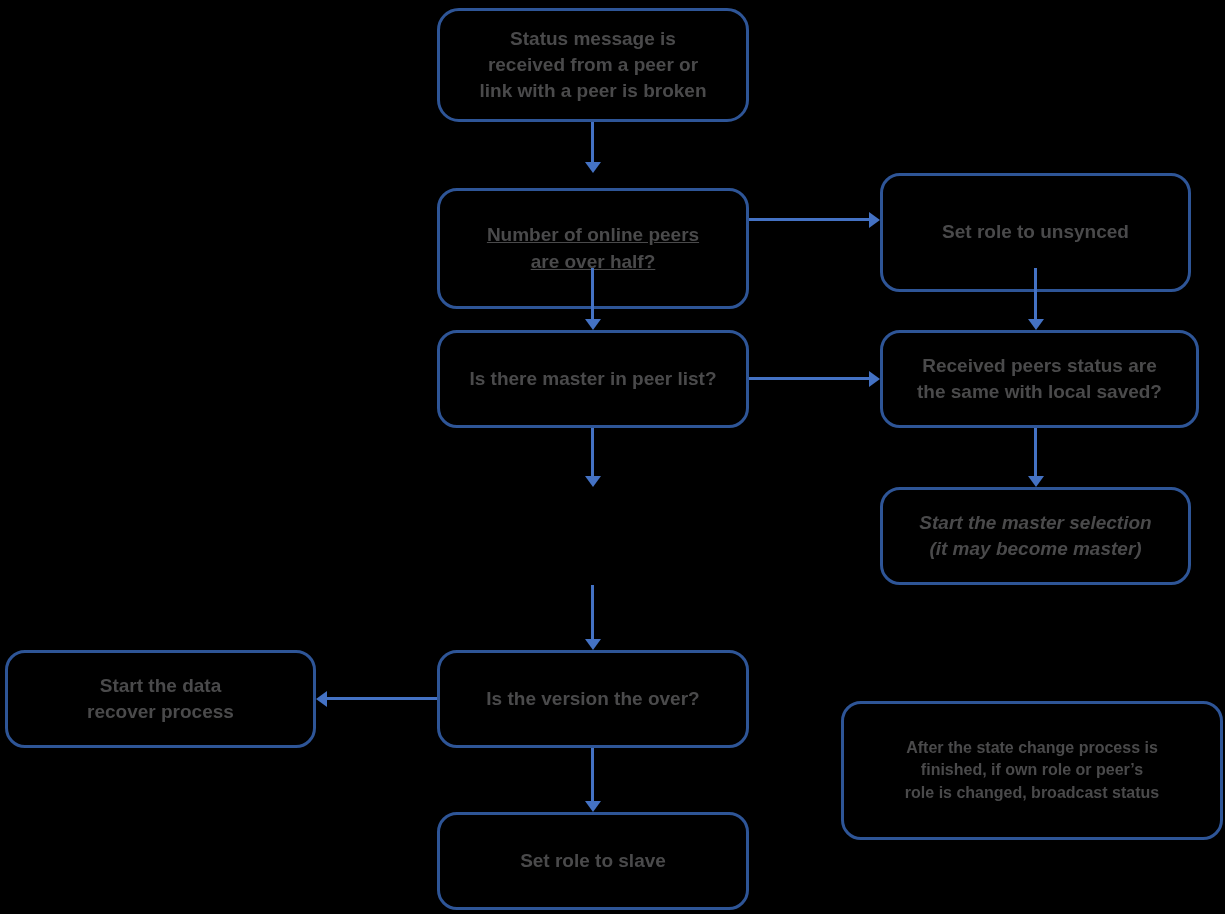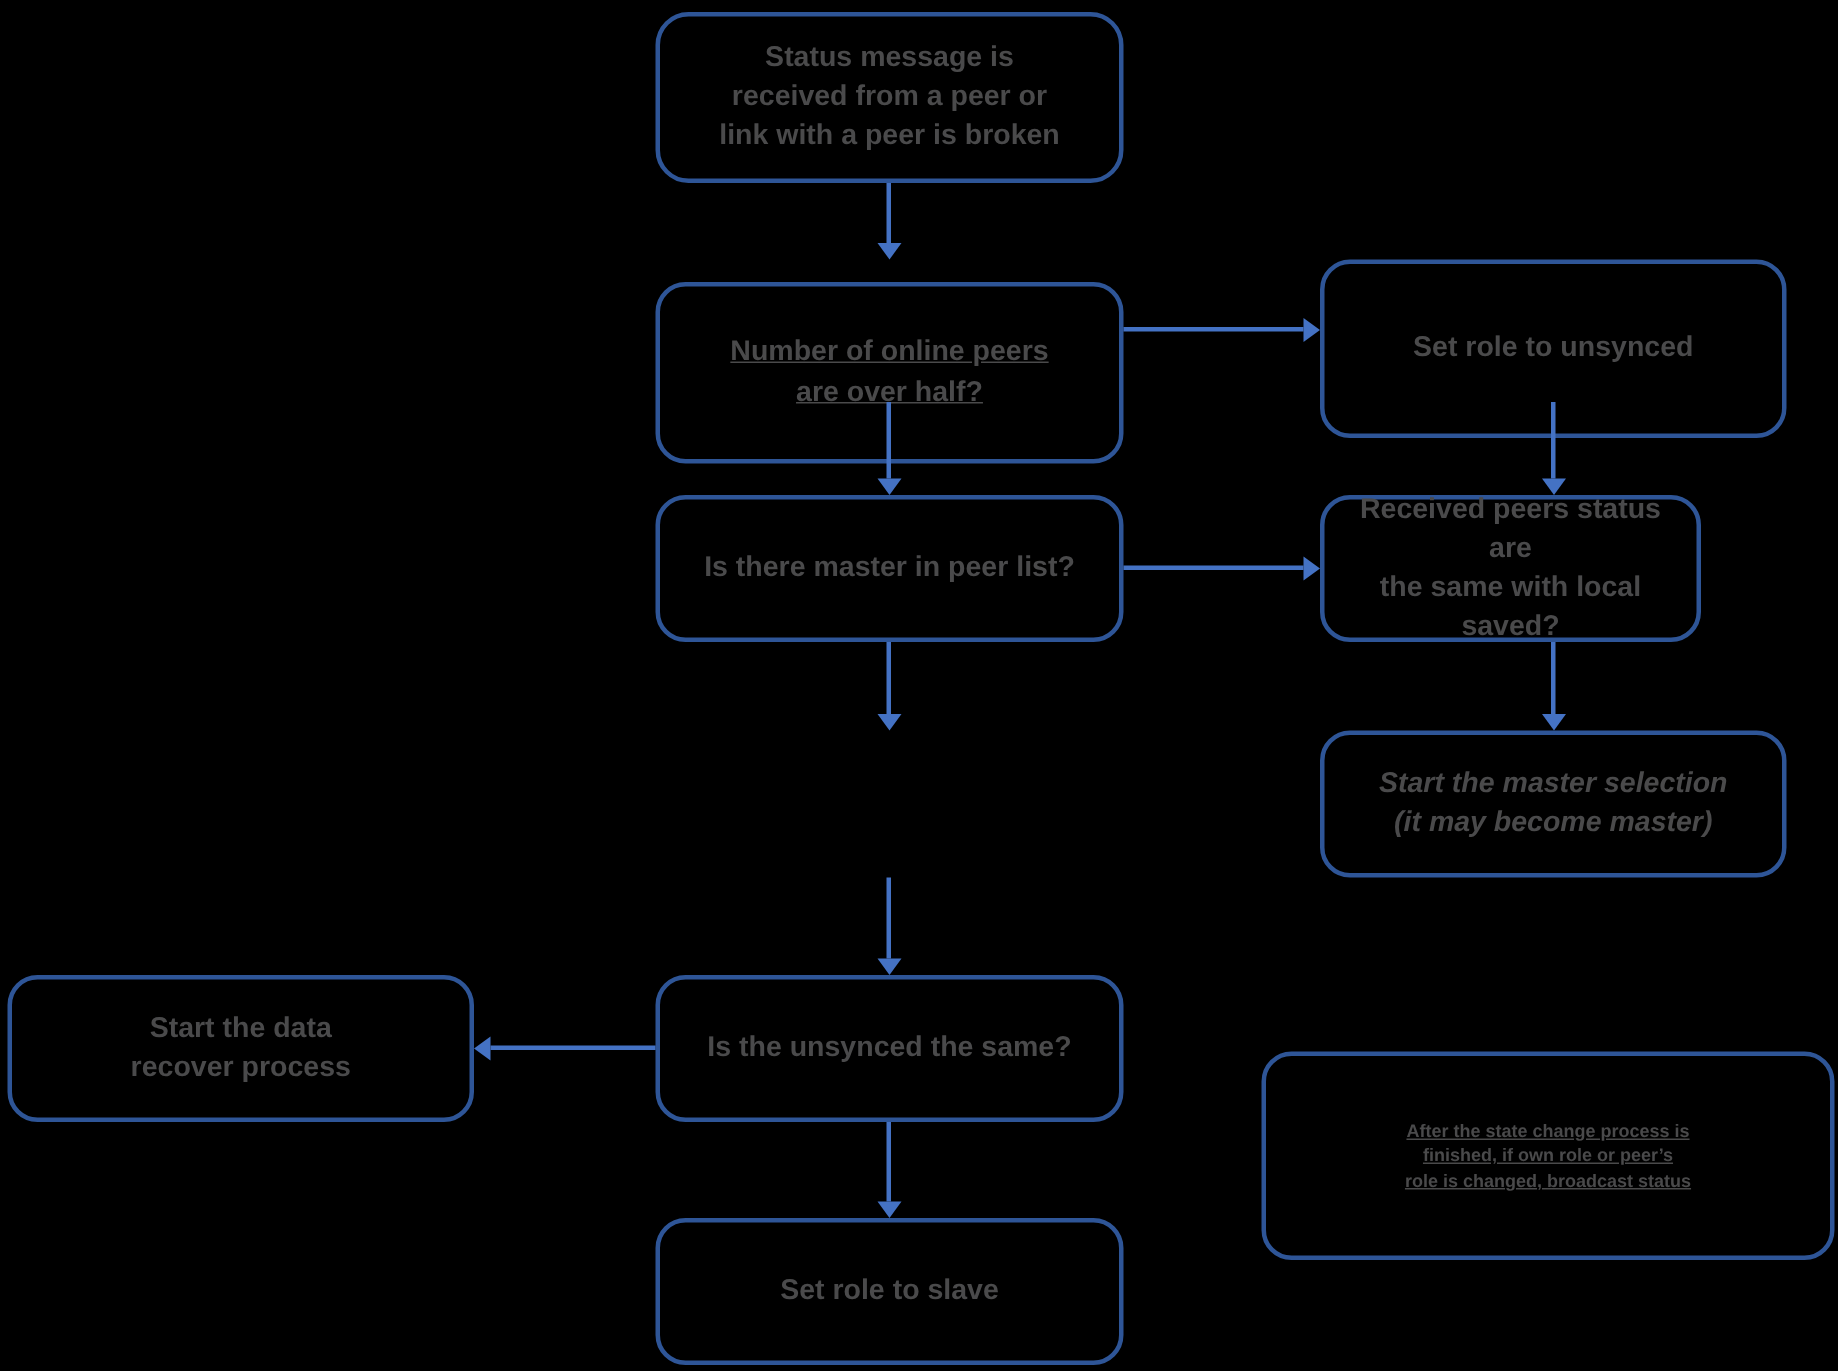--- a/index.html
+++ b/index.html
@@ -30,27 +30,27 @@
     justify-content: center;
     text-align: center;
     white-space: pre-line;
     padding: 6px 10px;
   }
   
   .n-status     { left: 437px; top: 8px;   width: 312px; height: 114px; border-radius: 22px; }
   .n-online     { left: 437px; top: 188px; width: 312px; height: 121px; text-decoration: underline;  }
   .n-unsynced   { left: 880px; top: 173px; width: 311px; height: 119px; text-align: center;  }
   .n-master     { left: 437px; top: 330px; width: 312px; height: 98px; text-align: right;  }
-  .n-received   { left: 880px; top: 330px; width: 254px; height: 98px;  }
+  .n-received   { left: 880px; top: 330px; width: 319px; height: 98px;  }
   .n-inunsync   { left: 437px; top: 487px; width: 312px; height: 98px;  }
   .n-selection  { left: 880px; top: 487px; width: 311px; height: 98px; font-style: italic;  }
   .n-version    { left: 437px; top: 650px; width: 312px; height: 98px;  }
   .n-recover    { left: 5px;   top: 650px; width: 311px; height: 98px;  }
   .n-slave      { left: 437px; top: 812px; width: 312px; height: 98px;  }
-  .n-note       { left: 841px; top: 701px; width: 382px; height: 139px; font-size: 12px; text-decoration: underline; }
+  .n-note       { left: 841px; top: 701px; width: 382px; height: 139px; font-size: 16px; }
 
   
   .arrow-v {
     position: absolute;
     width: 3px;
     background: #4472c4;
   }
   .arrow-v::after {
     content: "";
     position: absolute;
@@ -113,21 +113,21 @@
 
   <div class="node n-master">Is there master in peer list?</div>
 
   <div class="node n-received">Received peers status are
 the same with local saved?</div>
 
 
   <div class="node n-selection">Start the master selection
 (it may become master)</div>
 
-  <div class="node n-version">Is the unsynced the same?</div>
+  <div class="node n-version">Is the version the over?</div>
 
   <div class="node n-recover">Start the data
 recover process</div>
 
   <div class="node n-slave">Set role to slave</div>
 
   <div class="node n-note">After the state change process is
 finished, if own role or peer’s
 role is changed, broadcast status</div>
 

